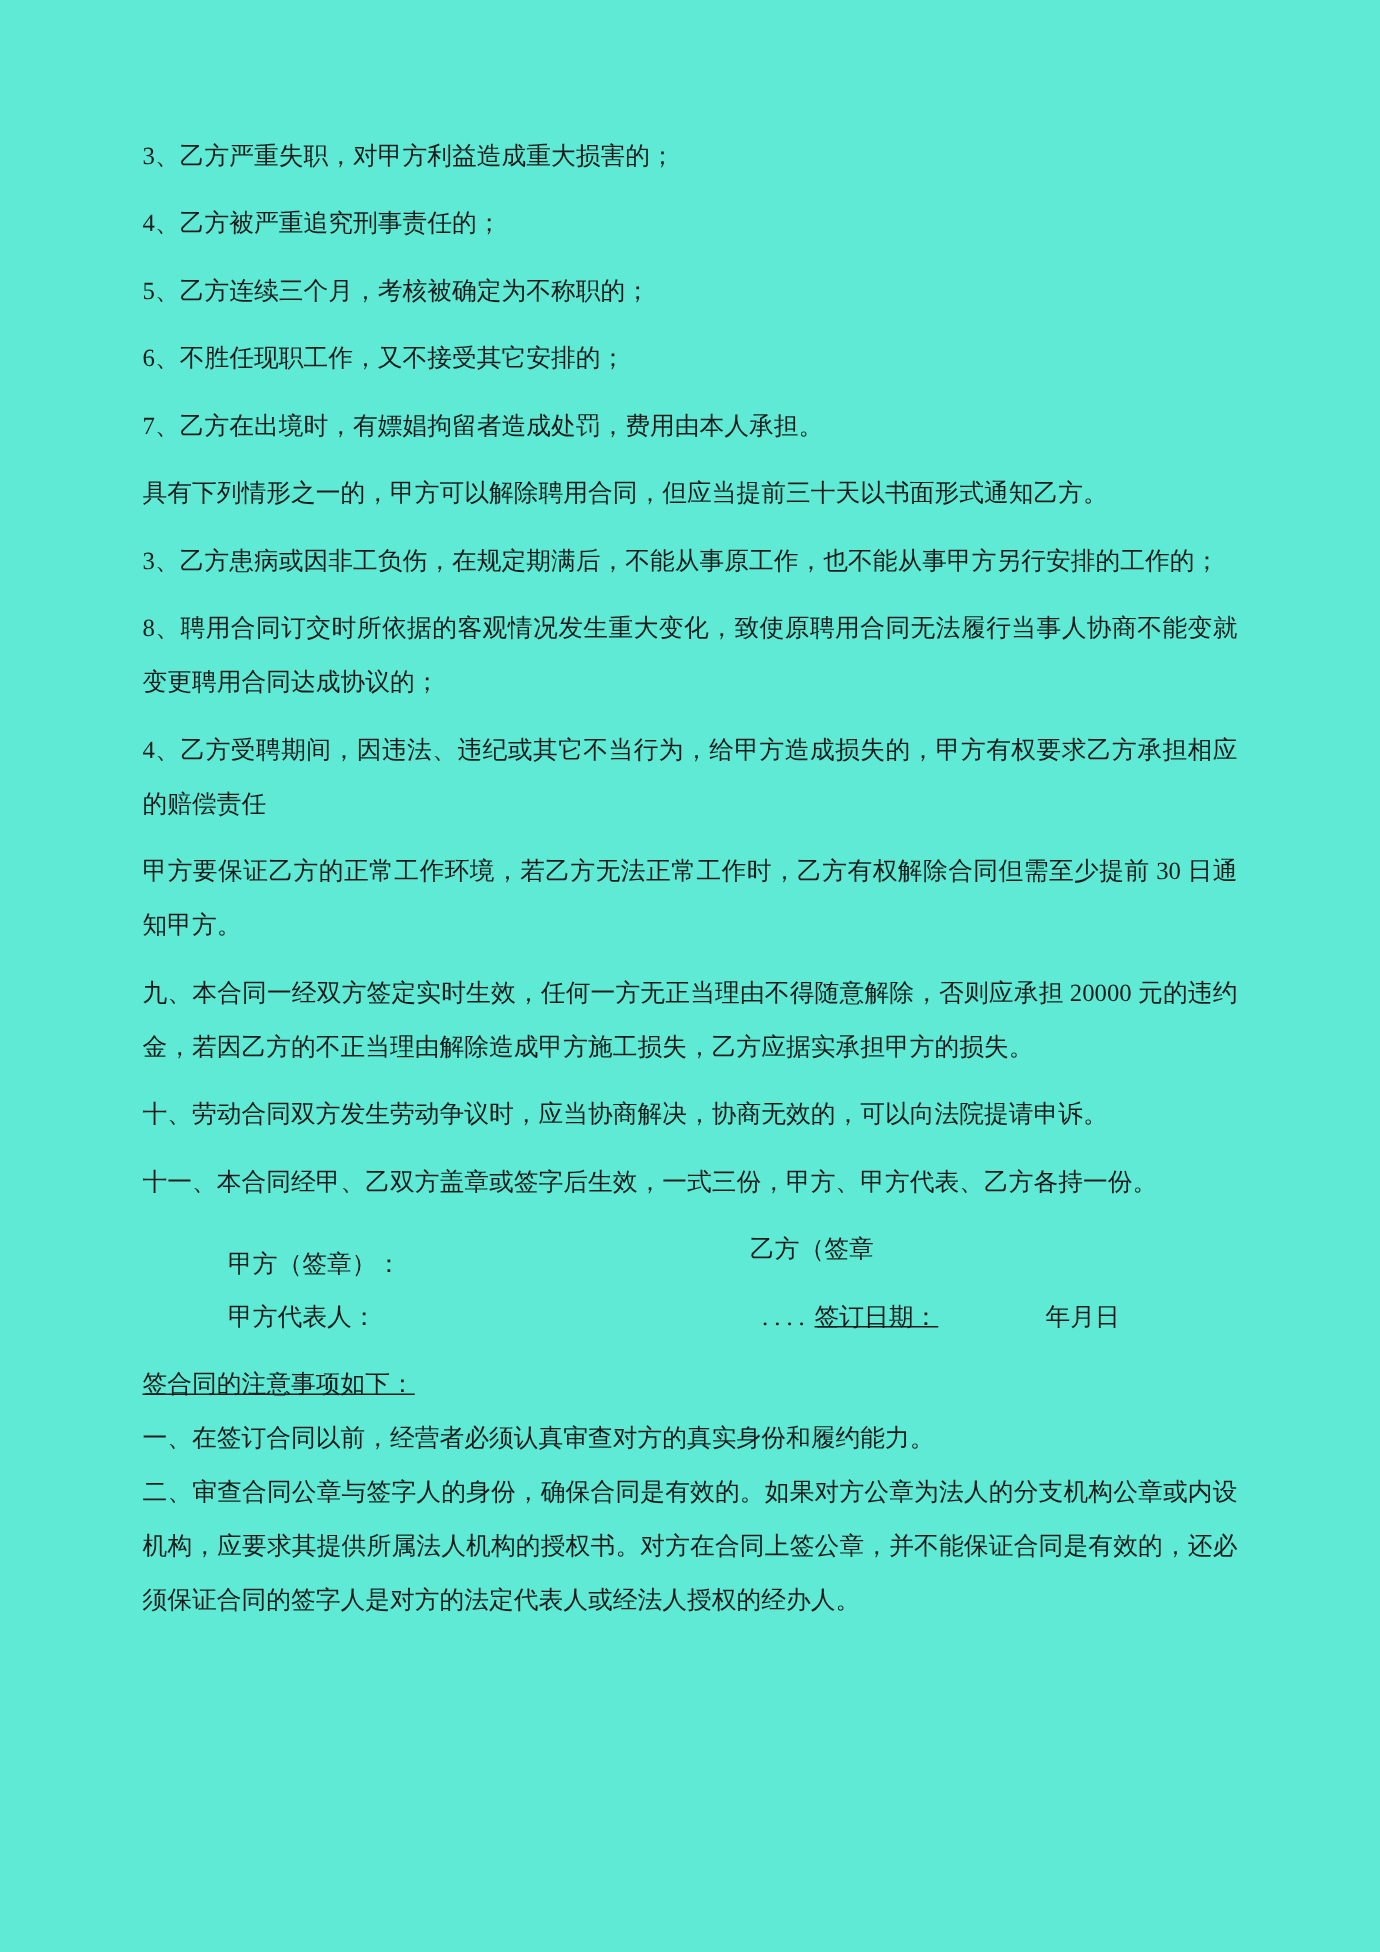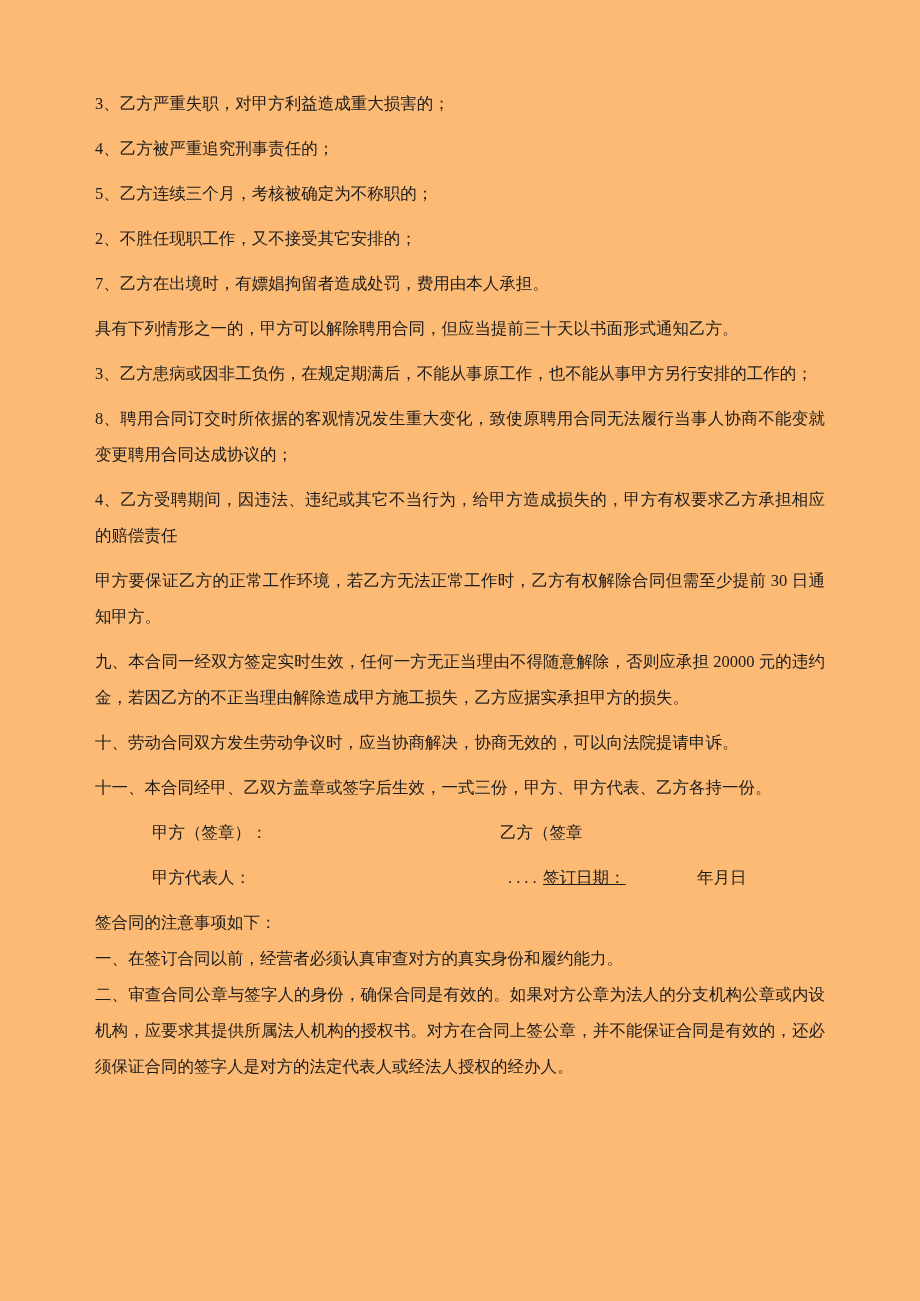--- a/index.html
+++ b/index.html
@@ -12,59 +12,60 @@
     height: 1301px;
     font-family: "Liberation Serif", "DejaVu Serif", serif;
     color: #1c1c1c;
     overflow: hidden;
   }
   .page {
     box-sizing: border-box;
     width: 920px;
     height: 1301px;
     padding: 86px 95px 0 95px;
-    background: #fdba74;
+    background: #5eead4;
     font-size: 16.5px;
     line-height: 36px;
   }
   .para {
     margin: 0 0 9px 0;
     text-align: justify;
     text-justify: inter-ideograph;
   }
   .sig-row {
     position: relative;
     height: 36px;
     margin: 0 0 9px 0;
   }
-  .sig-row .sig-a     { position: absolute; left: 57px;  top: 0; }
+  .sig-row .sig-a     { position: absolute; left: 57px;  top: 10px; }
   .sig-row .sig-b     { position: absolute; left: 405px; top: 0; }
   .rep-row { }
   .rep-row .rep-a      { position: absolute; left: 57px;  top: 0; }
   .rep-row .dots       { position: absolute; left: 413px; top: 0; letter-spacing: 4px; }
   .rep-row .date-label { position: absolute; left: 448px; top: 0; text-decoration: underline; }
   .rep-row .date-value { position: absolute; left: 602px; top: 0; }
   .note-title {
     margin: 0;
+    text-decoration: underline;
   }
   .note {
     margin: 0;
     text-align: justify;
     text-justify: inter-ideograph;
   }
 </style>
 </head>
 <body>
 
 <div class="page">
 
   <p class="para">3、乙方严重失职，对甲方利益造成重大损害的；</p>
   <p class="para">4、乙方被严重追究刑事责任的；</p>
   <p class="para">5、乙方连续三个月，考核被确定为不称职的；</p>
-  <p class="para">2、不胜任现职工作，又不接受其它安排的；</p>
+  <p class="para">6、不胜任现职工作，又不接受其它安排的；</p>
   <p class="para">7、乙方在出境时，有嫖娼拘留者造成处罚，费用由本人承担。</p>
   <p class="para">具有下列情形之一的，甲方可以解除聘用合同，但应当提前三十天以书面形式通知乙方。</p>
   <p class="para">3、乙方患病或因非工负伤，在规定期满后，不能从事原工作，也不能从事甲方另行安排的工作的；</p>
   <p class="para">8、聘用合同订交时所依据的客观情况发生重大变化，致使原聘用合同无法履行当事人协商不能变就变更聘用合同达成协议的；</p>
   <p class="para">4、乙方受聘期间，因违法、违纪或其它不当行为，给甲方造成损失的，甲方有权要求乙方承担相应的赔偿责任</p>
   <p class="para">甲方要保证乙方的正常工作环境，若乙方无法正常工作时，乙方有权解除合同但需至少提前 30 日通知甲方。</p>
   <p class="para">九、本合同一经双方签定实时生效，任何一方无正当理由不得随意解除，否则应承担 20000 元的违约金，若因乙方的不正当理由解除造成甲方施工损失，乙方应据实承担甲方的损失。</p>
   <p class="para">十、劳动合同双方发生劳动争议时，应当协商解决，协商无效的，可以向法院提请申诉。</p>
   <p class="para">十一、本合同经甲、乙双方盖章或签字后生效，一式三份，甲方、甲方代表、乙方各持一份。</p>
 

